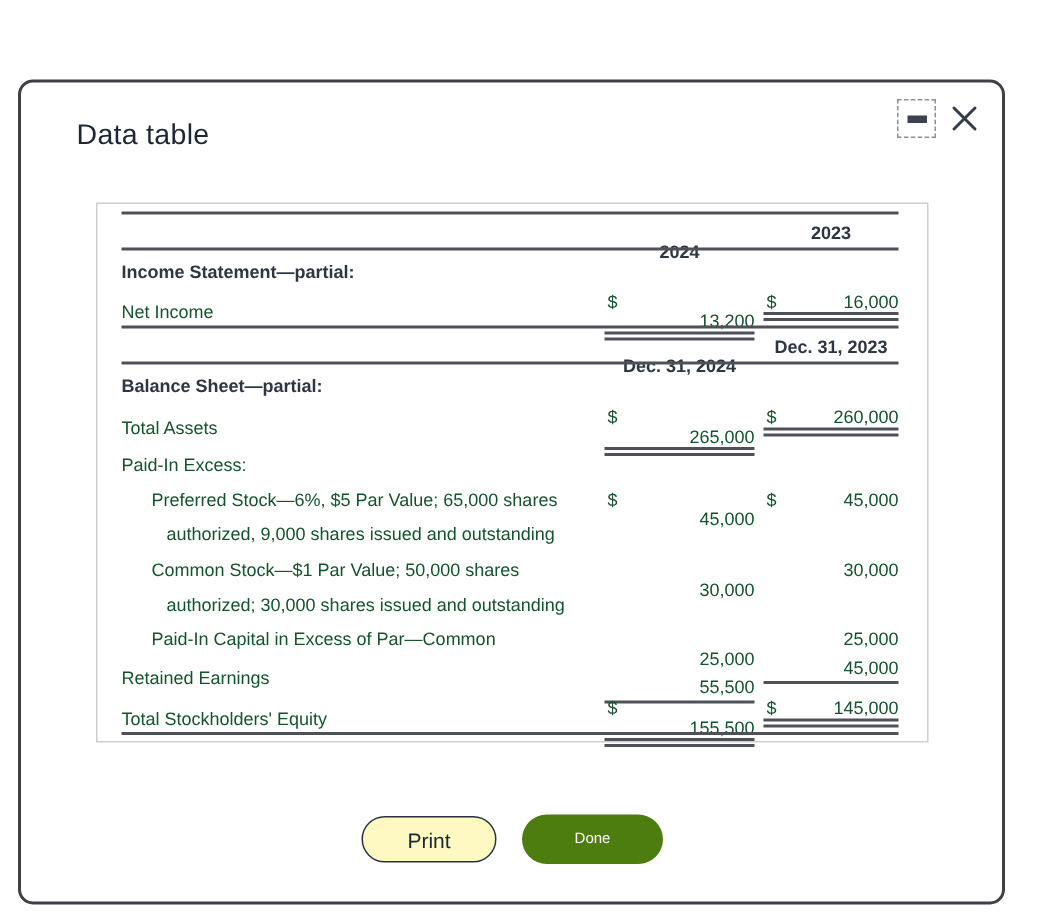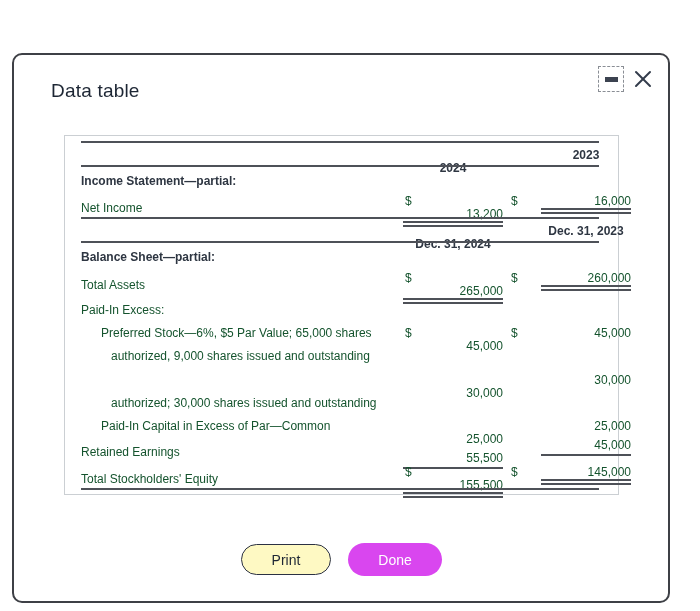--- a/index.html
+++ b/index.html
@@ -35,34 +35,34 @@
     border-top:2px solid #4e5158; border-bottom:2px solid #4e5158;
   }
   .sgl { position:absolute; height:2px; background:#4e5158; }
   .lbl, .amt, .dol, .hdr {
     position:absolute; font-size:12px; color:#14532d; white-space:nowrap; line-height:14px;
   }
   .bold { font-weight:bold; color:#2e3642; }
   .amt { text-align:right; }
   .hdr { font-weight:bold; color:#2e3642; text-align:center; }
   .c1 { left:338px; width:100px;margin-top:13px; }
-  .c2 { left:444px; width:90px;margin-left:32px; }
+  .c2 { left:444px; width:90px; }
   .d1 { left:340px; }
   .d2 { left:446px; }
   .btn-print {
     position:absolute; left:227px; top:489px; width:90px; height:31px;
     background:#fef9c3; border:1.6px solid #2b3143; border-radius:16px;
     box-sizing:border-box; display:flex; align-items:center; justify-content:center;
     font-size:14px; color:#1d2634; cursor:pointer;
   }
   .btn-done {
     position:absolute; left:334px; top:488px; width:94px; height:33px;
-    background:#d946ef; border:none; border-radius:17px;
+    background:#4d7c0f; border:none; border-radius:17px;
     display:flex; align-items:center; justify-content:center;
-    font-size:14px; color:#ffffff; cursor:pointer;text-align:right;
+    font-size:10px; color:#ffffff; cursor:pointer;text-align:right;
   }
 </style>
 </head>
 <body>
 
 <div class="dialog">
 
   <div class="dlg-title">Data table</div>
 
   <button class="min-btn" aria-label="minimize">
@@ -111,20 +111,21 @@
 
     <div class="lbl" style="left:16px; top:167px">Paid-In Excess:</div>
 
     <div class="lbl" style="left:36px; top:190px">Preferred Stock—6%, $5 Par Value; 65,000 shares</div>
     <div class="dol d1" style="top:190px">$</div>
     <div class="amt c1" style="top:190px">45,000</div>
     <div class="dol d2" style="top:190px">$</div>
     <div class="amt c2" style="top:190px">45,000</div>
     <div class="lbl" style="left:46px; top:213px">authorized, 9,000 shares issued and outstanding</div>
 
+    <div class="lbl" style="left:36px; top:237px">Common Stock—$1 Par Value; 50,000 shares</div>
     <div class="amt c1" style="top:237px">30,000</div>
     <div class="amt c2" style="top:237px">30,000</div>
     <div class="lbl" style="left:46px; top:260px">authorized; 30,000 shares issued and outstanding</div>
 
     <div class="lbl" style="left:36px; top:283px">Paid-In Capital in Excess of Par—Common</div>
     <div class="amt c1" style="top:283px">25,000</div>
     <div class="amt c2" style="top:283px">25,000</div>
 
     <div class="lbl" style="left:16px; top:309px">Retained Earnings</div>
     <div class="amt c1" style="top:302px">55,500</div>

